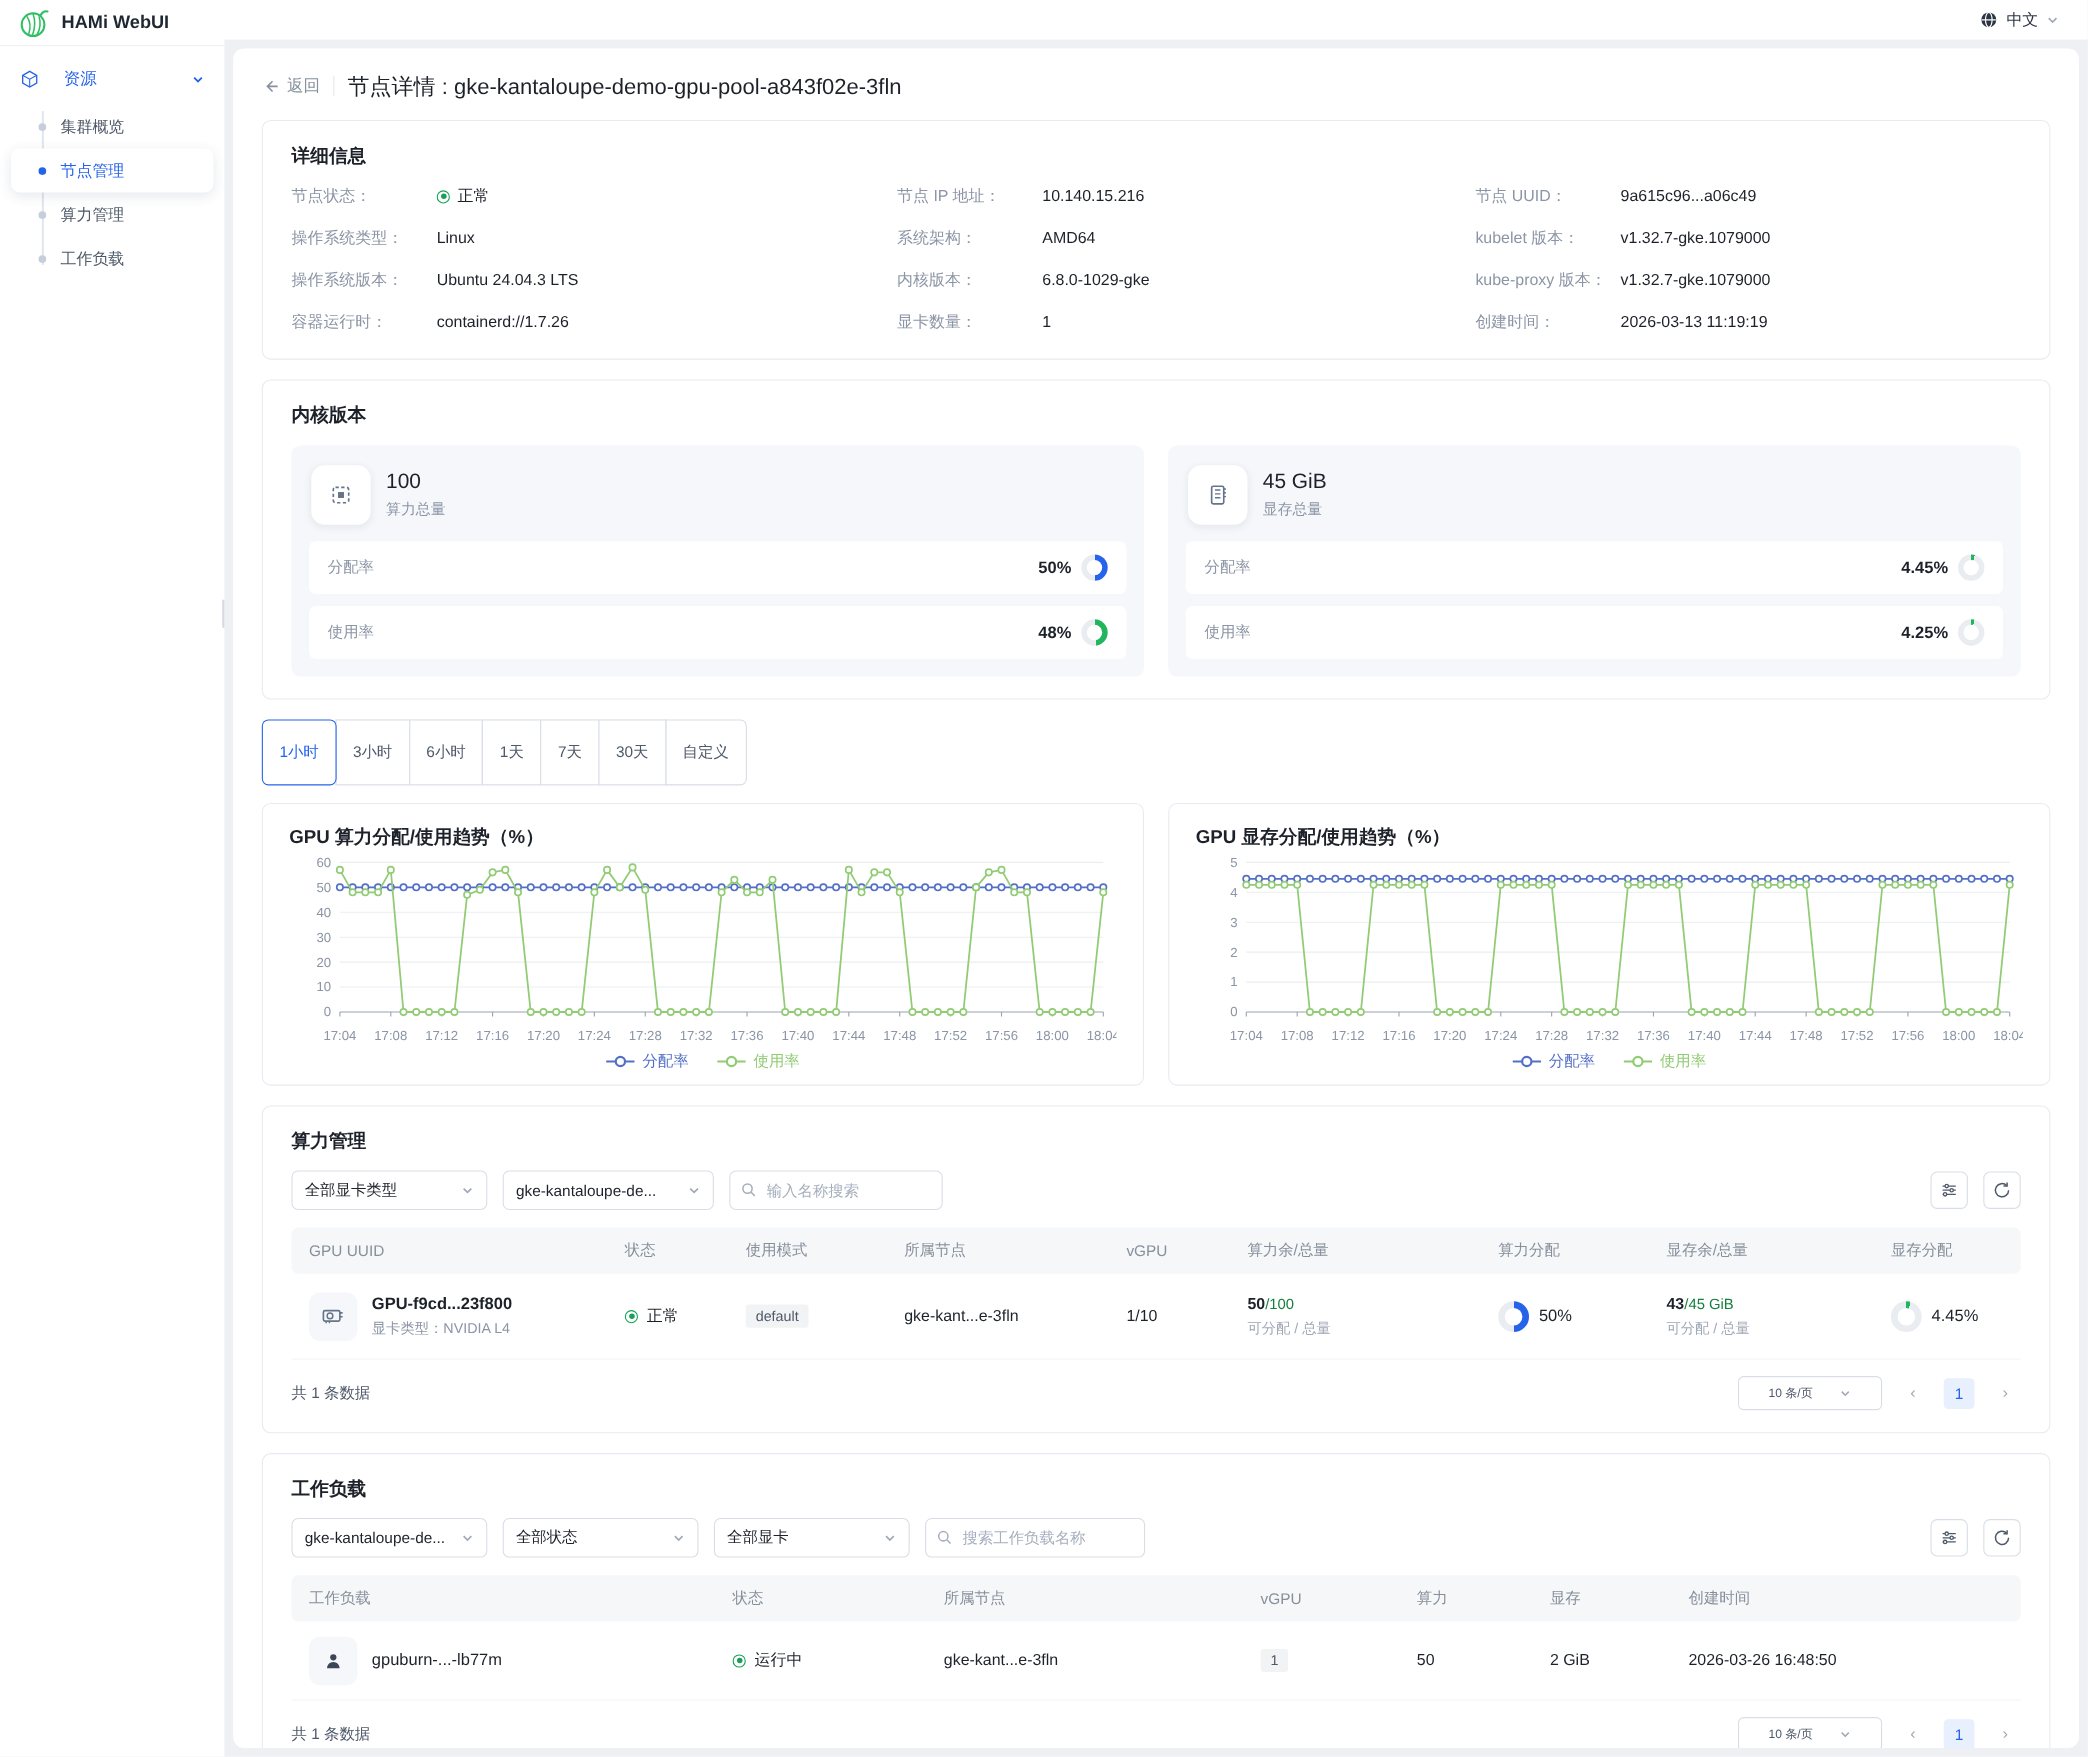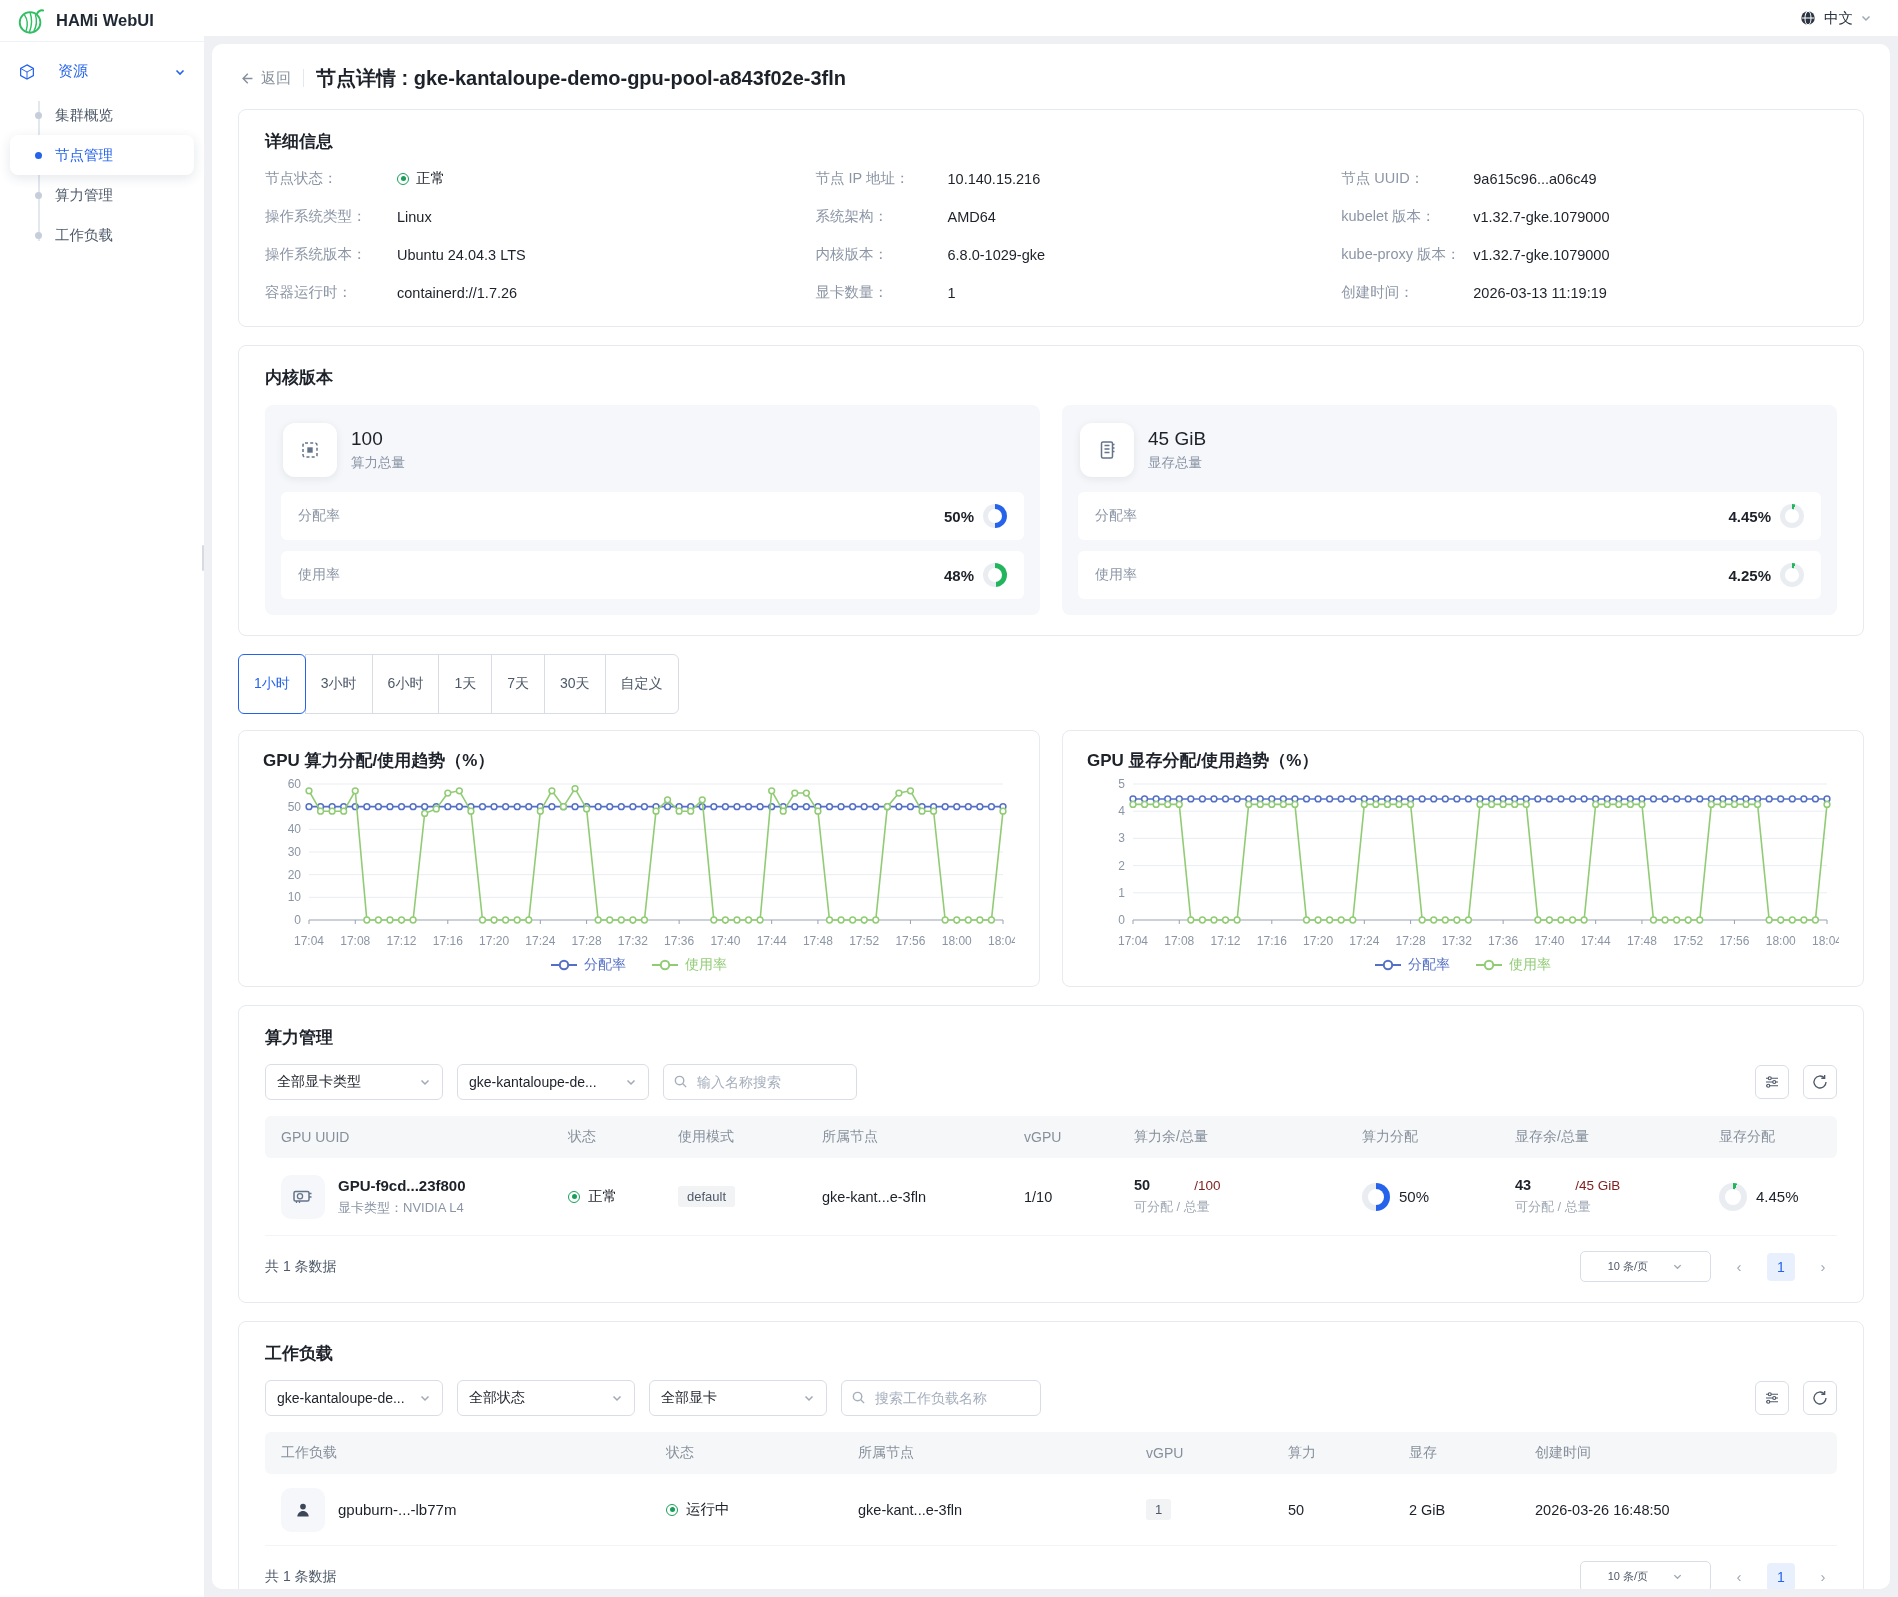--- a/index.html
+++ b/index.html
@@ -32,21 +32,21 @@
   .mitem.active{background:#fff;box-shadow:0 3px 12px rgba(35,56,92,.12);color:#2563eb;}
   .mitem.active .dot{background:#2563eb;}
   .side-notch{position:absolute;right:0;top:545px;width:2px;height:26px;background:#d6dbe3;border-radius:2px;}
 
   
   .panel{position:absolute;left:212px;top:44px;right:8px;bottom:8px;background:#fff;border-radius:10px;
     padding:15px 26px 20px 26px;overflow:hidden;}
   .title-row{display:flex;align-items:center;gap:12px;height:38px;margin-bottom:12px;}
   .back{display:flex;align-items:center;gap:6px;color:#86909c;font-size:15px;cursor:pointer;}
   .tdiv{width:1px;height:18px;background:#e3e7ee;}
-  .page-title{font-size:20px;font-weight:700;color:#1d2129;}
+  .page-title{font-size:20px;font-weight:400;color:#1d2129;}
 
   .card{border:1px solid #e7eaf0;border-radius:8px;padding:20px 26px;margin-bottom:18px;background:#fff;}
   .card-title{font-size:17px;font-weight:700;color:#1d2129;}
 
   
   .dgrid{margin-top:16px;display:grid;grid-template-columns:1.05fr 1fr 1fr;row-gap:19px;column-gap:30px;}
   .dcell{display:flex;align-items:center;font-size:14.5px;}
   .dcell .dl{color:#8b95a5;width:132px;flex:none;}
   .dcell .dv{color:#1d2129;display:flex;align-items:center;gap:7px;}
 
@@ -106,21 +106,21 @@
   .g-compute{grid-template-columns:287px 110px 144px 202px 110px 228px 153px 204px 1fr;}
   .g-work{grid-template-columns:385px 192px 288px 142px 121px 126px 1fr;}
   .namecell{display:flex;align-items:center;gap:13px;}
   .rowic{width:44px;height:44px;border-radius:10px;background:#f5f7fa;display:flex;align-items:center;
     justify-content:center;flex:none;}
   .rname{font-size:15px;font-weight:700;color:#1d2129;}
   .rsub{font-size:13px;color:#8b95a5;margin-top:5px;}
   .statuscell{display:flex;align-items:center;gap:8px;font-size:14.5px;}
   .tag{display:inline-block;background:#f2f3f5;color:#4e5969;font-size:13px;padding:3px 9px;border-radius:3px;}
   .fraccell .big{font-size:14.5px;font-weight:700;color:#1d2129;}
-  .fraccell .dim{font-size:13.5px;color:#7f1d1d;padding-left:44px;}
+  .fraccell .dim{font-size:13.5px;color:#15803d;}
   .fraccell .cap{font-size:13px;color:#a0a8b5;margin-top:5px;}
   .alloccell{display:flex;align-items:center;gap:9px;font-size:15px;}
   .wname{font-size:15px;color:#1d2129;font-weight:500;}
 
   
   .tfoot{display:flex;align-items:center;justify-content:space-between;margin-top:15px;}
   .tcount{color:#4e5969;font-size:14px;}
   .pager{display:flex;align-items:center;gap:14px;}
   .psize{height:31px;border:1px solid #d9dee6;border-radius:5px;display:flex;align-items:center;gap:24px;
     padding:0 27px;font-size:11px;color:#4e5969;cursor:pointer;background:#fff;}

